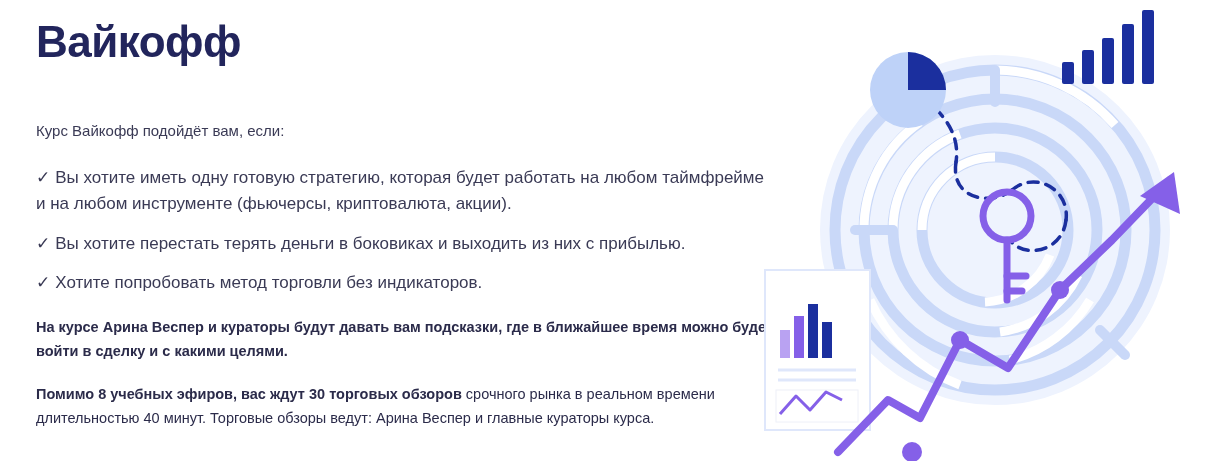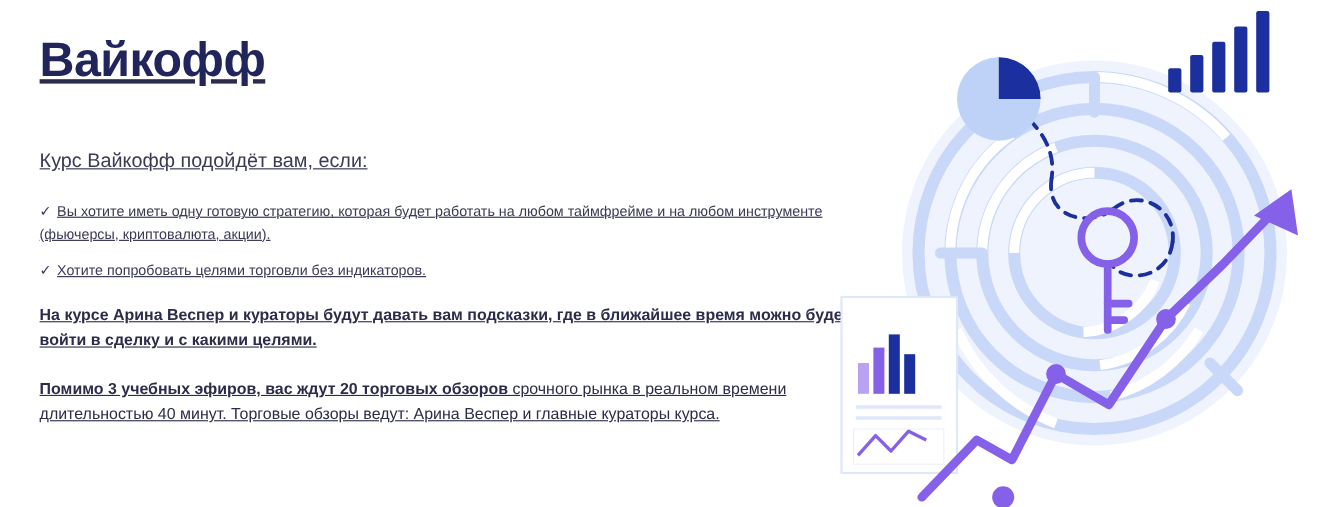--- a/index.html
+++ b/index.html
@@ -15,43 +15,42 @@
     overflow: hidden;
   }
   .page {
     position: relative;
     width: 1220px;
     height: 461px;
   }
   .content {
     position: absolute;
     left: 36px;
-    top: 13px;
+    top: 0;
     width: 740px;
-    text-decoration: underline;
   }
   .title {
     font-size: 44px;
     font-weight: bold;
     color: #22255c;
     letter-spacing: -0.5px;
     margin: 18px 0 0 0;
     line-height: 1.1;
   }
   .lead {
-    font-size: 18px;
+    font-size: 15px;
     color: #3a3a55;
     margin-top: 54px;
     line-height: 1.5;
   }
   .bullets {
     margin-top: 22px;
   }
   .bullet {
-    font-size: 13px;
+    font-size: 17px;
     color: #3a3a55;
     line-height: 1.55;
     margin-bottom: 13px;
   }
   .bullet .check {
     display: inline-block;
     margin-right: 5px;
   }
   .para {
     font-size: 14.5px;
@@ -84,30 +83,33 @@
   <div class="content">
     <h1 class="title">Вайкофф</h1>
 
     <div class="lead">Курс Вайкофф подойдёт вам, если:</div>
 
     <div class="bullets">
       <div class="bullet">
         <span class="check">✓</span><span>Вы хотите иметь одну готовую стратегию, которая будет работать на любом таймфрейме и на любом инструменте (фьючерсы, криптовалюта, акции).</span>
       </div>
       <div class="bullet">
-        <span class="check">✓</span><span>Хотите попробовать целями торговли без индикаторов.</span>
+        <span class="check">✓</span><span>Вы хотите перестать терять деньги в боковиках и выходить из них с прибылью.</span>
+      </div>
+      <div class="bullet">
+        <span class="check">✓</span><span>Хотите попробовать метод торговли без индикаторов.</span>
       </div>
     </div>
 
     <div class="para bold">
       <span class="b">На курсе Арина Веспер и кураторы будут давать вам подсказки, где в ближайшее время можно будет войти в сделку и с какими целями.</span>
     </div>
 
     <div class="para">
-      <span class="b">Помимо 3 учебных эфиров, вас ждут 20 торговых обзоров</span><span class="n"> срочного рынка в реальном времени длительностью 40 минут. Торговые обзоры ведут: Арина Веспер и главные кураторы курса.</span>
+      <span class="b">Помимо 8 учебных эфиров, вас ждут 30 торговых обзоров</span><span class="n"> срочного рынка в реальном времени длительностью 40 минут. Торговые обзоры ведут: Арина Веспер и главные кураторы курса.</span>
     </div>
   </div>
 
   <div class="art">
     <svg width="460" height="461" viewBox="0 0 460 461" xmlns="http://www.w3.org/2000/svg">
 
       <circle cx="235" cy="230" r="175" fill="#eef3fe"></circle>
 
       <g fill="none" stroke="#c9d8f8" stroke-width="11">
         <circle cx="235" cy="230" r="160"></circle>

